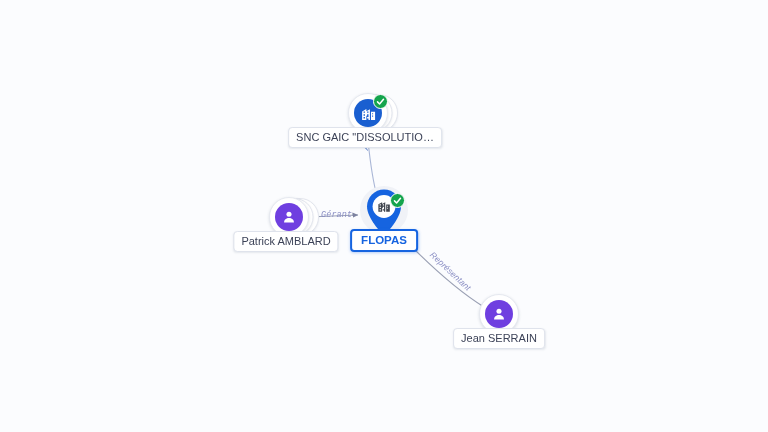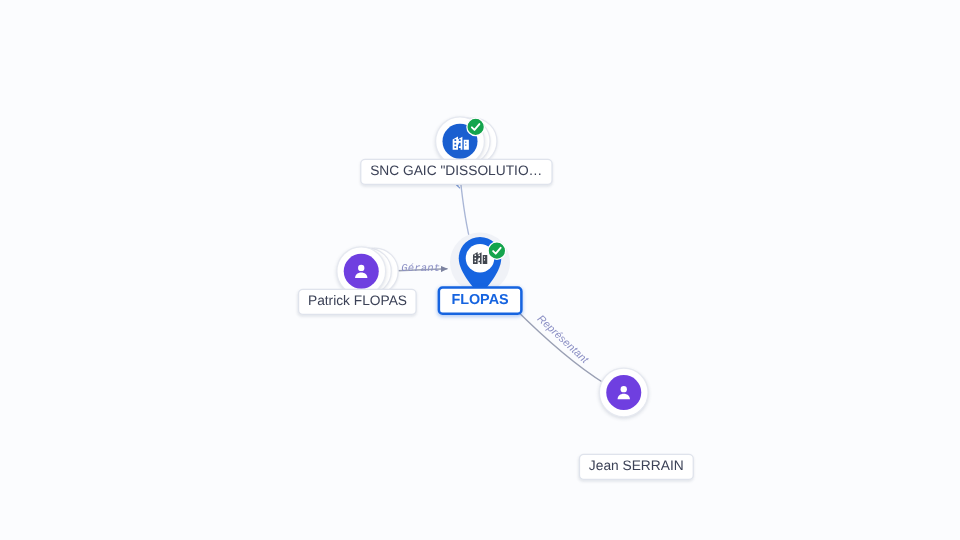--- a/index.html
+++ b/index.html
@@ -265,32 +265,32 @@
         <div class="disc">
           <div class="inner-circle person">
             <svg width="16" height="16" viewBox="0 0 24 24" fill="#ffffff">
               <circle cx="12" cy="8" r="3.8"></circle>
               <path d="M4.6 20.2c0-4.1 3.3-6.6 7.4-6.6s7.4 2.5 7.4 6.6z"></path>
             </svg>
           </div>
         </div>
       </div>
     </div>
-    <div class="node-label" style="left:-3px; top:14px;">Patrick FLOPAS</div>
+    <div class="node-label" style="left:-3px; top:14px;">Patrick AMBLARD</div>
   </div>
 
   <div class="node" style="left:499px; top:314px;">
     <div class="node-visual">
       <div style="position:relative; width:40px; height:40px;">
         <div class="disc">
           <div class="inner-circle person">
             <svg width="16" height="16" viewBox="0 0 24 24" fill="#ffffff">
               <circle cx="12" cy="8" r="3.8"></circle>
               <path d="M4.6 20.2c0-4.1 3.3-6.6 7.4-6.6s7.4 2.5 7.4 6.6z"></path>
             </svg>
           </div>
         </div>
       </div>
     </div>
-    <div class="node-label" style="left:10px; top:14px;margin-top:35px;">Jean SERRAIN</div>
+    <div class="node-label" style="left:0px; top:14px;">Jean SERRAIN</div>
   </div>
 
 </div>
 
 </body></html>

